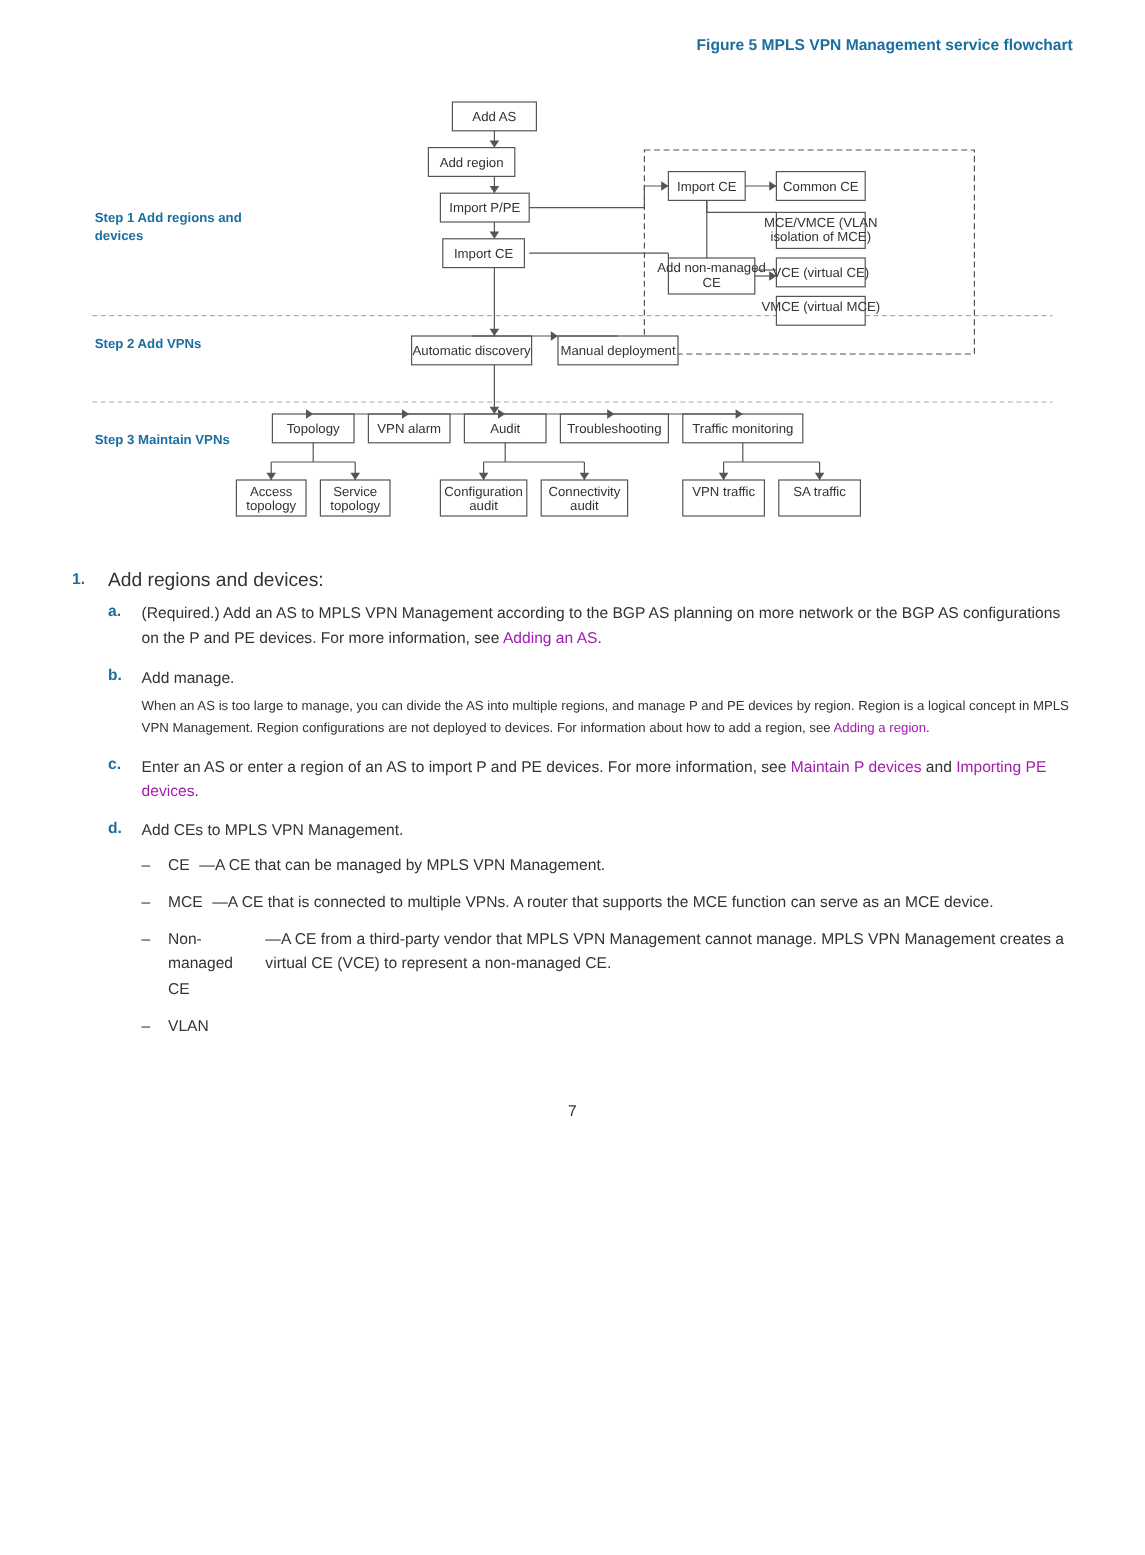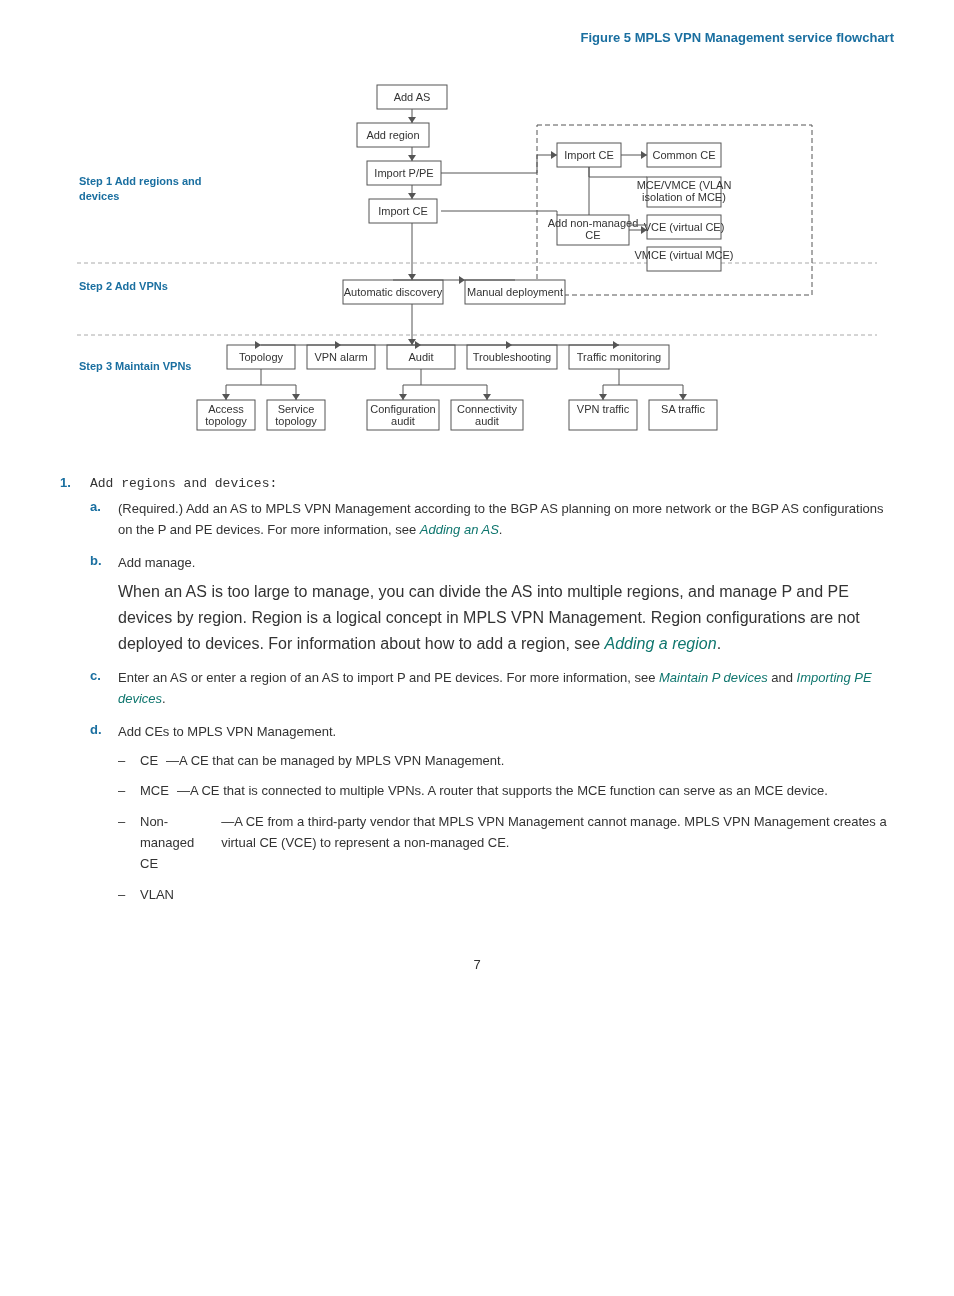--- a/index.html
+++ b/index.html
@@ -47,22 +47,21 @@
     .main-list > li > .num {
       color: #1a6fa0;
       font-weight: bold;
       font-size: 13px;
       min-width: 20px;
     }
     .main-list > li > .content {
       flex: 1;
     }
     .main-list > li > .content > .title {
-      font-size: 13px;
-      font-family: Liberation Mono, monospace;
+      font-size: 16px;
     }
 
     
     .sub-list {
       list-style: none;
       padding: 0;
       margin-top: 8px;
     }
     .sub-list > li {
       display: flex;
@@ -77,21 +76,21 @@
     }
     .sub-list > li > .sub-content {
       flex: 1;
       font-size: 13px;
       line-height: 1.6;
     }
 
     
     .sub-extra-para {
       margin-top: 6px;
-      font-size: 16px;
+      font-size: 11px;
       line-height: 1.6;
     }
 
     
     .bullet-list {
       list-style: none;
       padding: 0;
       margin-top: 8px;
     }
     .bullet-list > li {
@@ -100,23 +99,22 @@
       margin-bottom: 10px;
       font-size: 13px;
       line-height: 1.6;
     }
     .bullet-list > li::before {
       content: "–";
       min-width: 14px;
     }
 
     a {
-      color: #0f766e;
+      color: #a21caf;
       text-decoration: none;
-      font-style: italic;
     }
 
     
     .page-num {
       text-align: center;
       margin-top: 30px;
       font-size: 13px;
       color: #333;
     }
 

